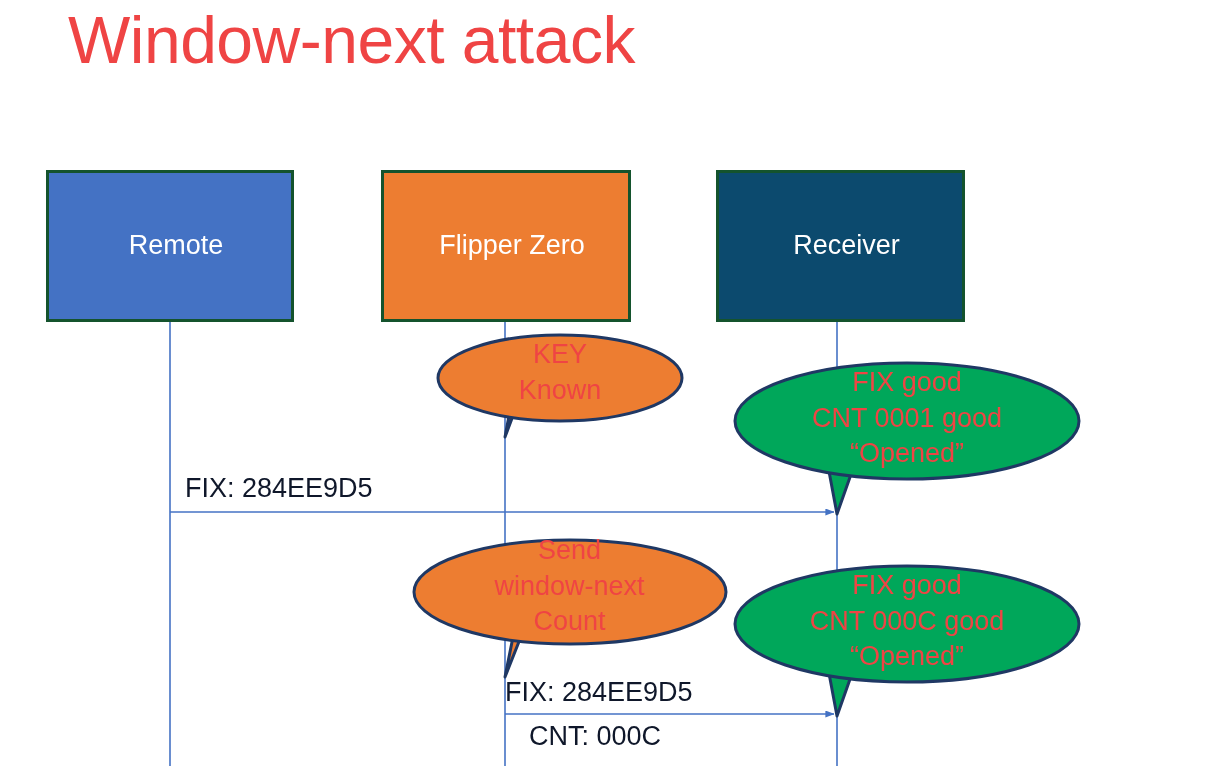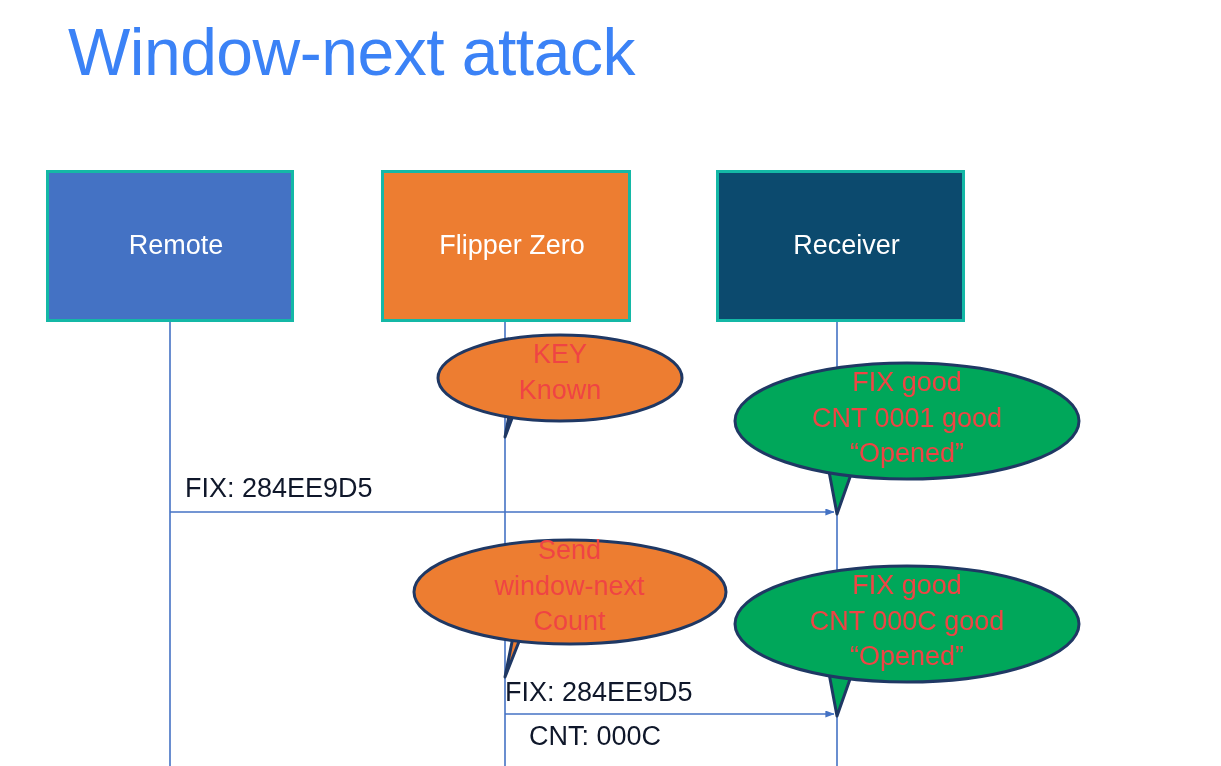--- a/index.html
+++ b/index.html
@@ -20,42 +20,42 @@
     left: 0; top: 0;
     width: 1221px;
     height: 766px;
     background: #ffffff;
   }
 
   
   #slide-title {
     position: absolute;
     left: 68px;
-    top: 16px;
+    top: 4px;
     font-size: 66px;
     font-weight: 300;
-    color: #3b82f6;
+    color: #ef4444;
     letter-spacing: -0.5px;
     line-height: 1.1;
     white-space: nowrap;
   }
 
   
   #diagram {
     position: absolute;
     left: 0; top: 0;
     width: 1221px;
     height: 766px;
   }
 
   
   .actor-box {
     position: absolute;
     box-sizing: border-box;
-    border: 3px solid #14b8a6;
+    border: 3px solid #14532d;
     display: flex;
     align-items: center;
     justify-content: center;
     padding-left: 12px;
   }
   .actor-label {
     color: #ffffff;
     font-size: 27px;
     font-weight: 400;
     text-align: center;

